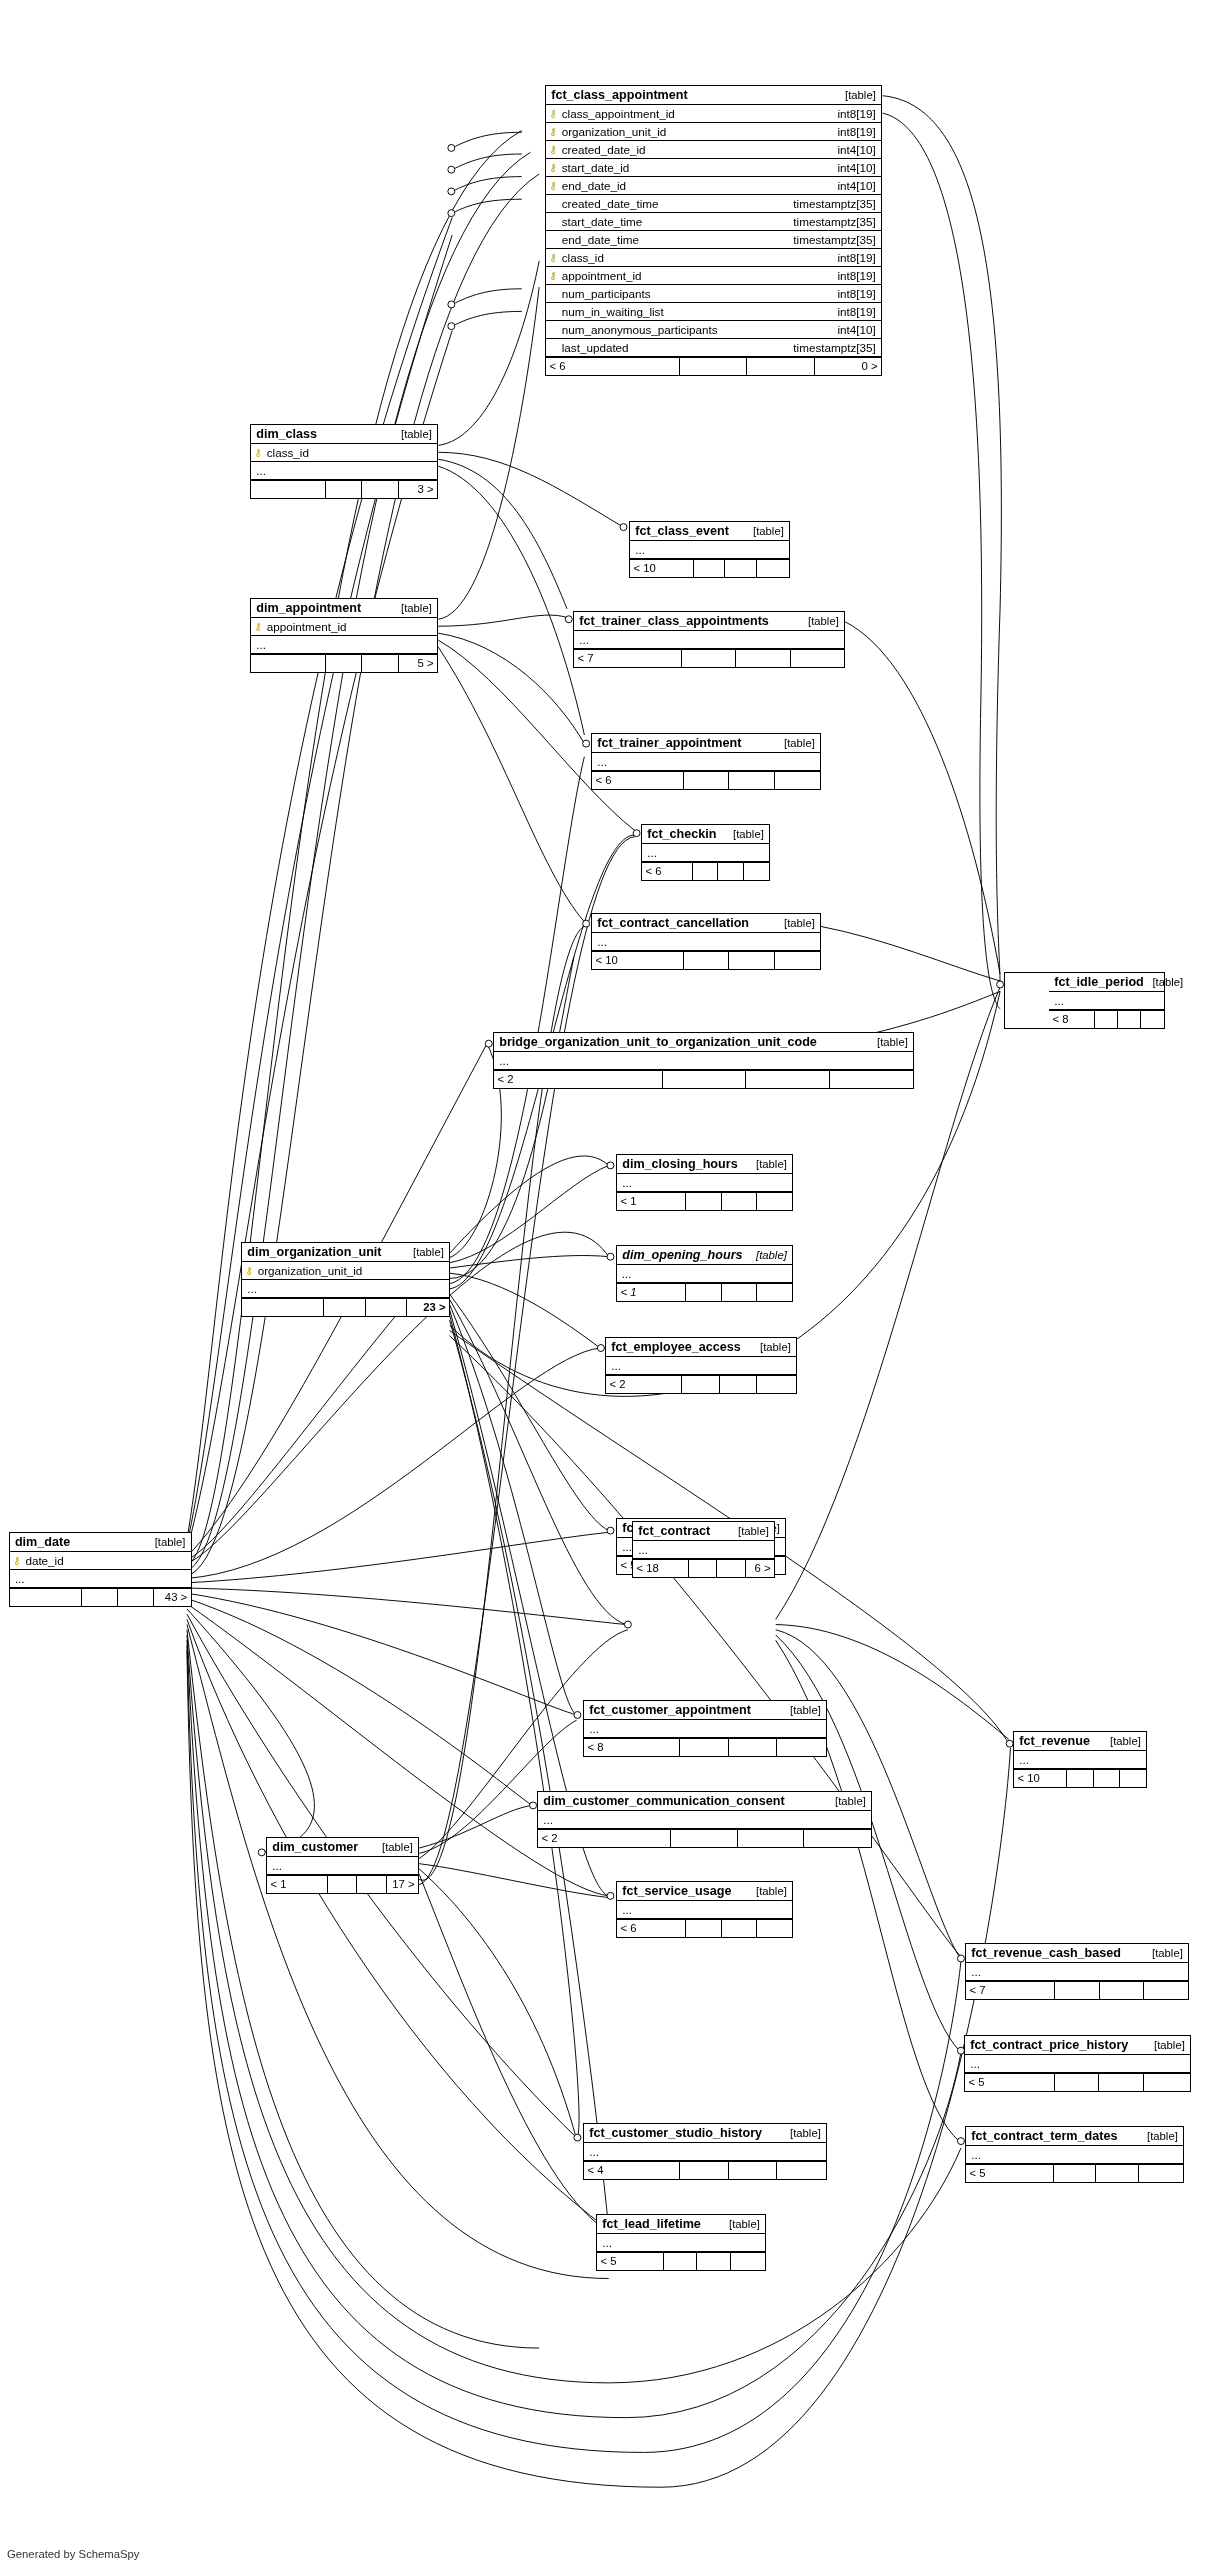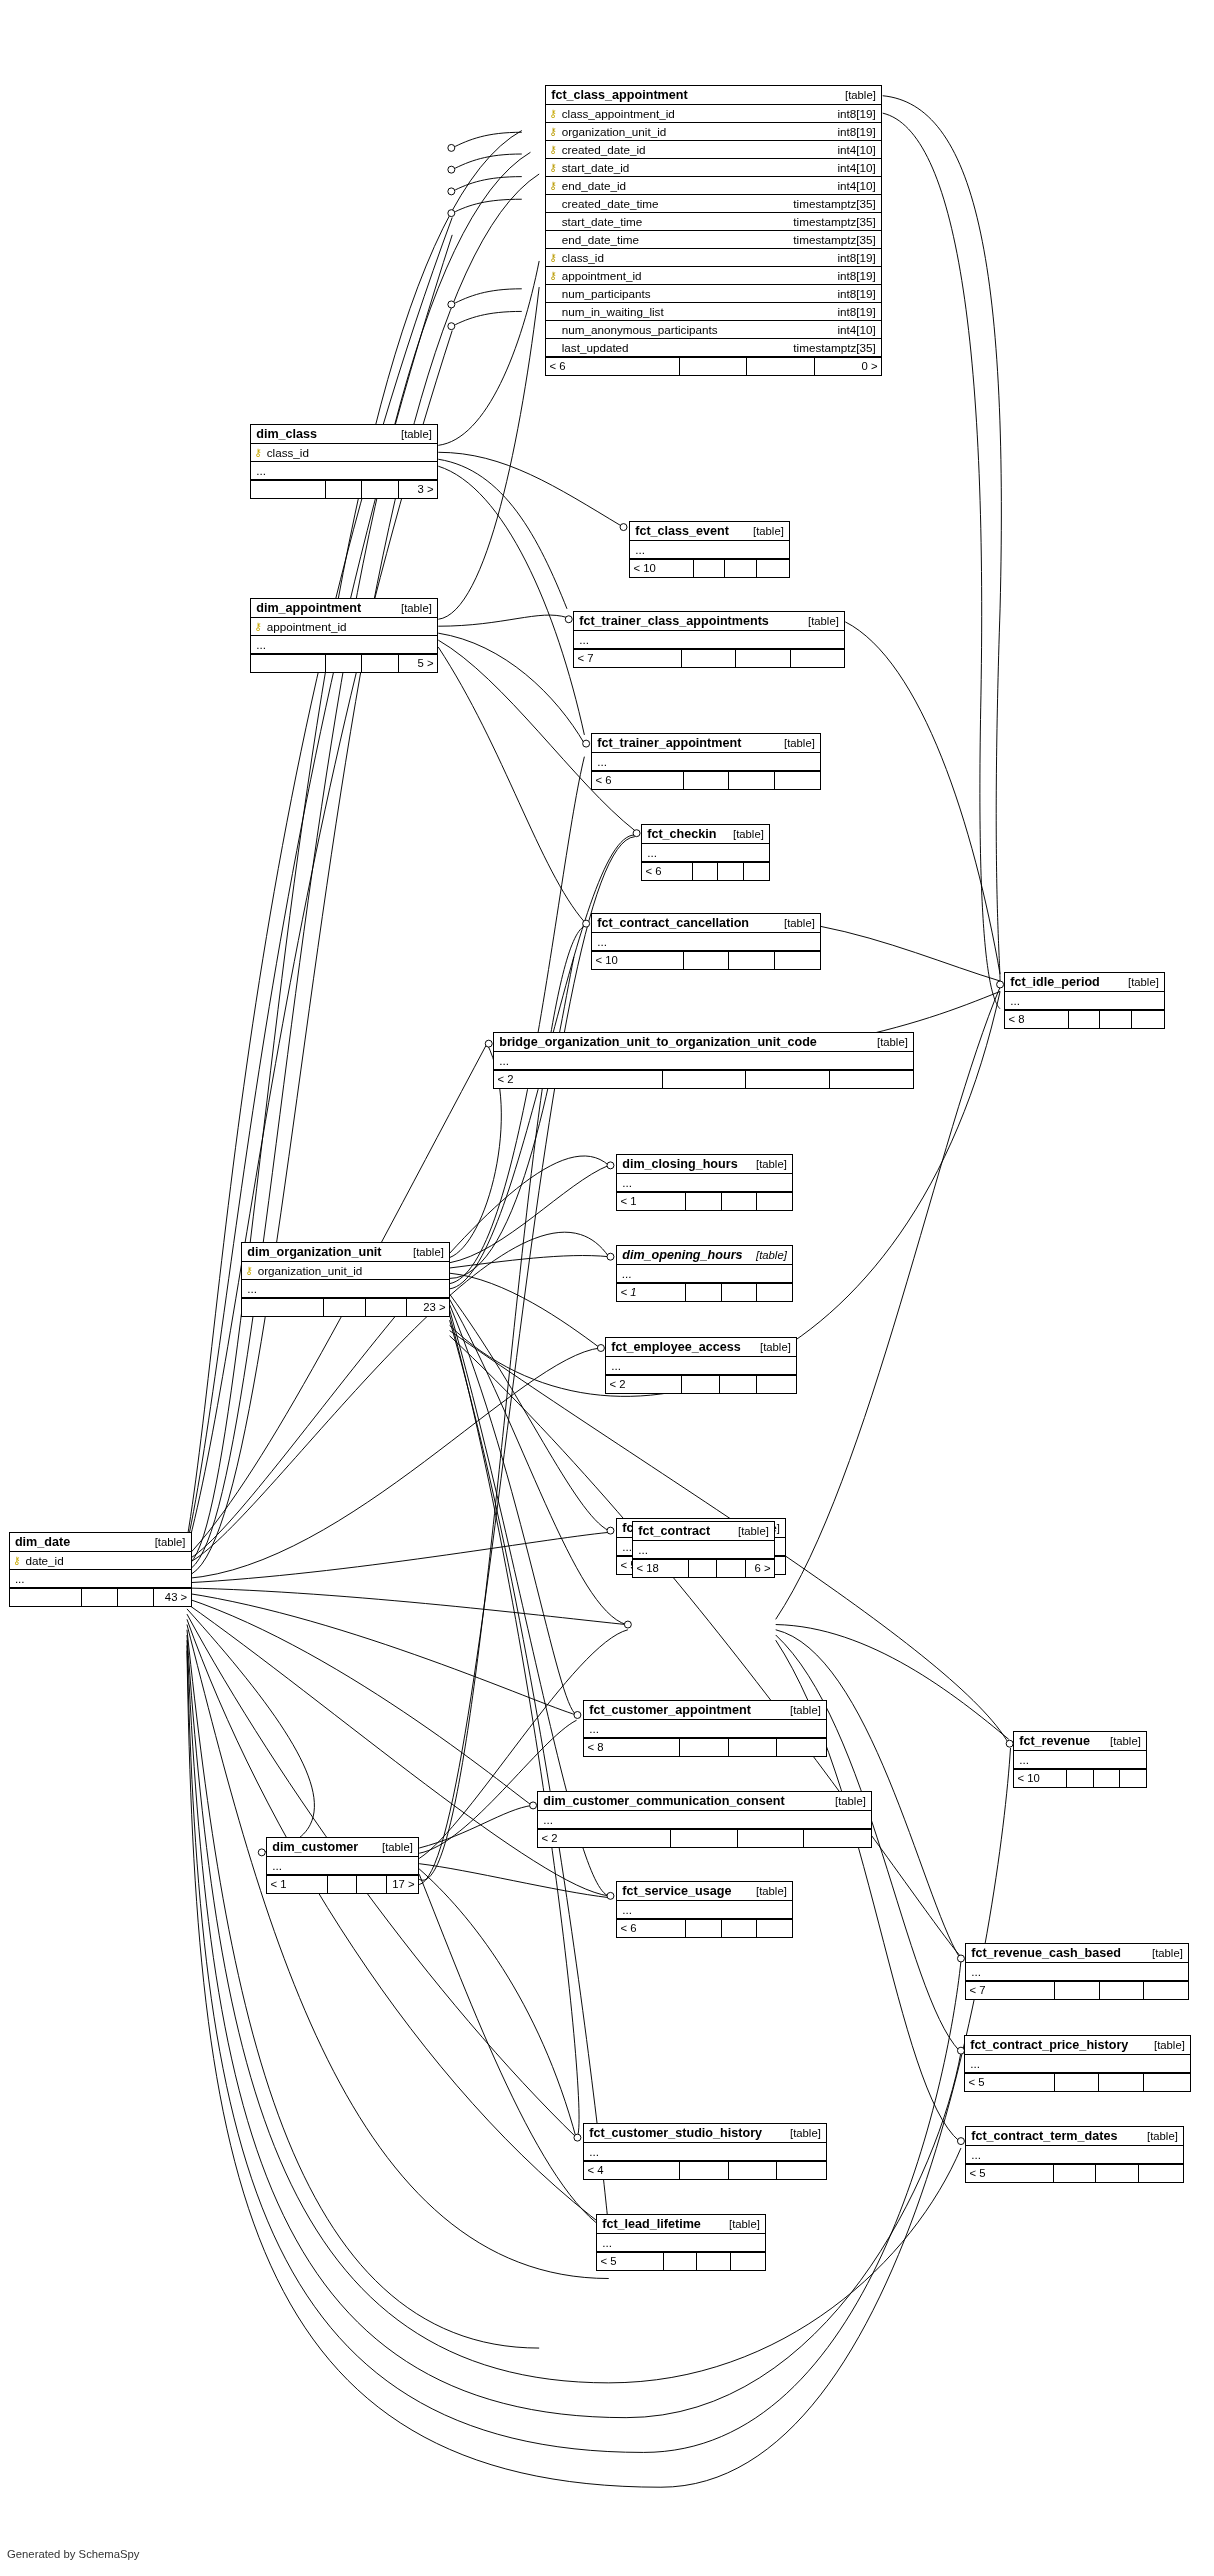--- a/index.html
+++ b/index.html
@@ -342,21 +342,21 @@
         <div class="row">
           <span class="ellipsis">...</span>
         </div>
         <div class="foot">
           <div class="cell l" style="width: 92px;">&lt; 10</div>
           <div class="cell " style="width: 46px;"></div>
           <div class="cell " style="width: 46px;"></div>
           <div class="cell r" style="width: 45px;"></div>
         </div>
       </div>
-      <div class="table" style="left: 1004px; top: 972px; width: 161px;">
+      <div class="table" style="left: 1004px; top: 972px; width: 161px; padding-left: 44px;">
         <div class="t-title">
           <span class="tname">fct_idle_period</span>
           <span class="ttag">[table]</span>
         </div>
         <div class="row">
           <span class="ellipsis">...</span>
         </div>
         <div class="foot">
           <div class="cell l" style="width: 64px;">&lt; 8</div>
           <div class="cell " style="width: 32px;"></div>
@@ -419,21 +419,21 @@
           <span class="cname">organization_unit_id</span>
           <span class="ctype"></span>
         </div>
         <div class="row">
           <span class="ellipsis">...</span>
         </div>
         <div class="foot">
           <div class="cell l" style="width: 83px;"></div>
           <div class="cell " style="width: 42px;"></div>
           <div class="cell " style="width: 42px;"></div>
-          <div class="cell r" style="width: 42px;">23 &gt;</div>
+          <div class="cell r" style="width: 42px; font-weight: bold;">23 &gt;</div>
         </div>
       </div>
       <div class="table" style="left: 605px; top: 1337px; width: 192px;">
         <div class="t-title">
           <span class="tname">fct_employee_access</span>
           <span class="ttag">[table]</span>
         </div>
         <div class="row">
           <span class="ellipsis">...</span>
         </div>

